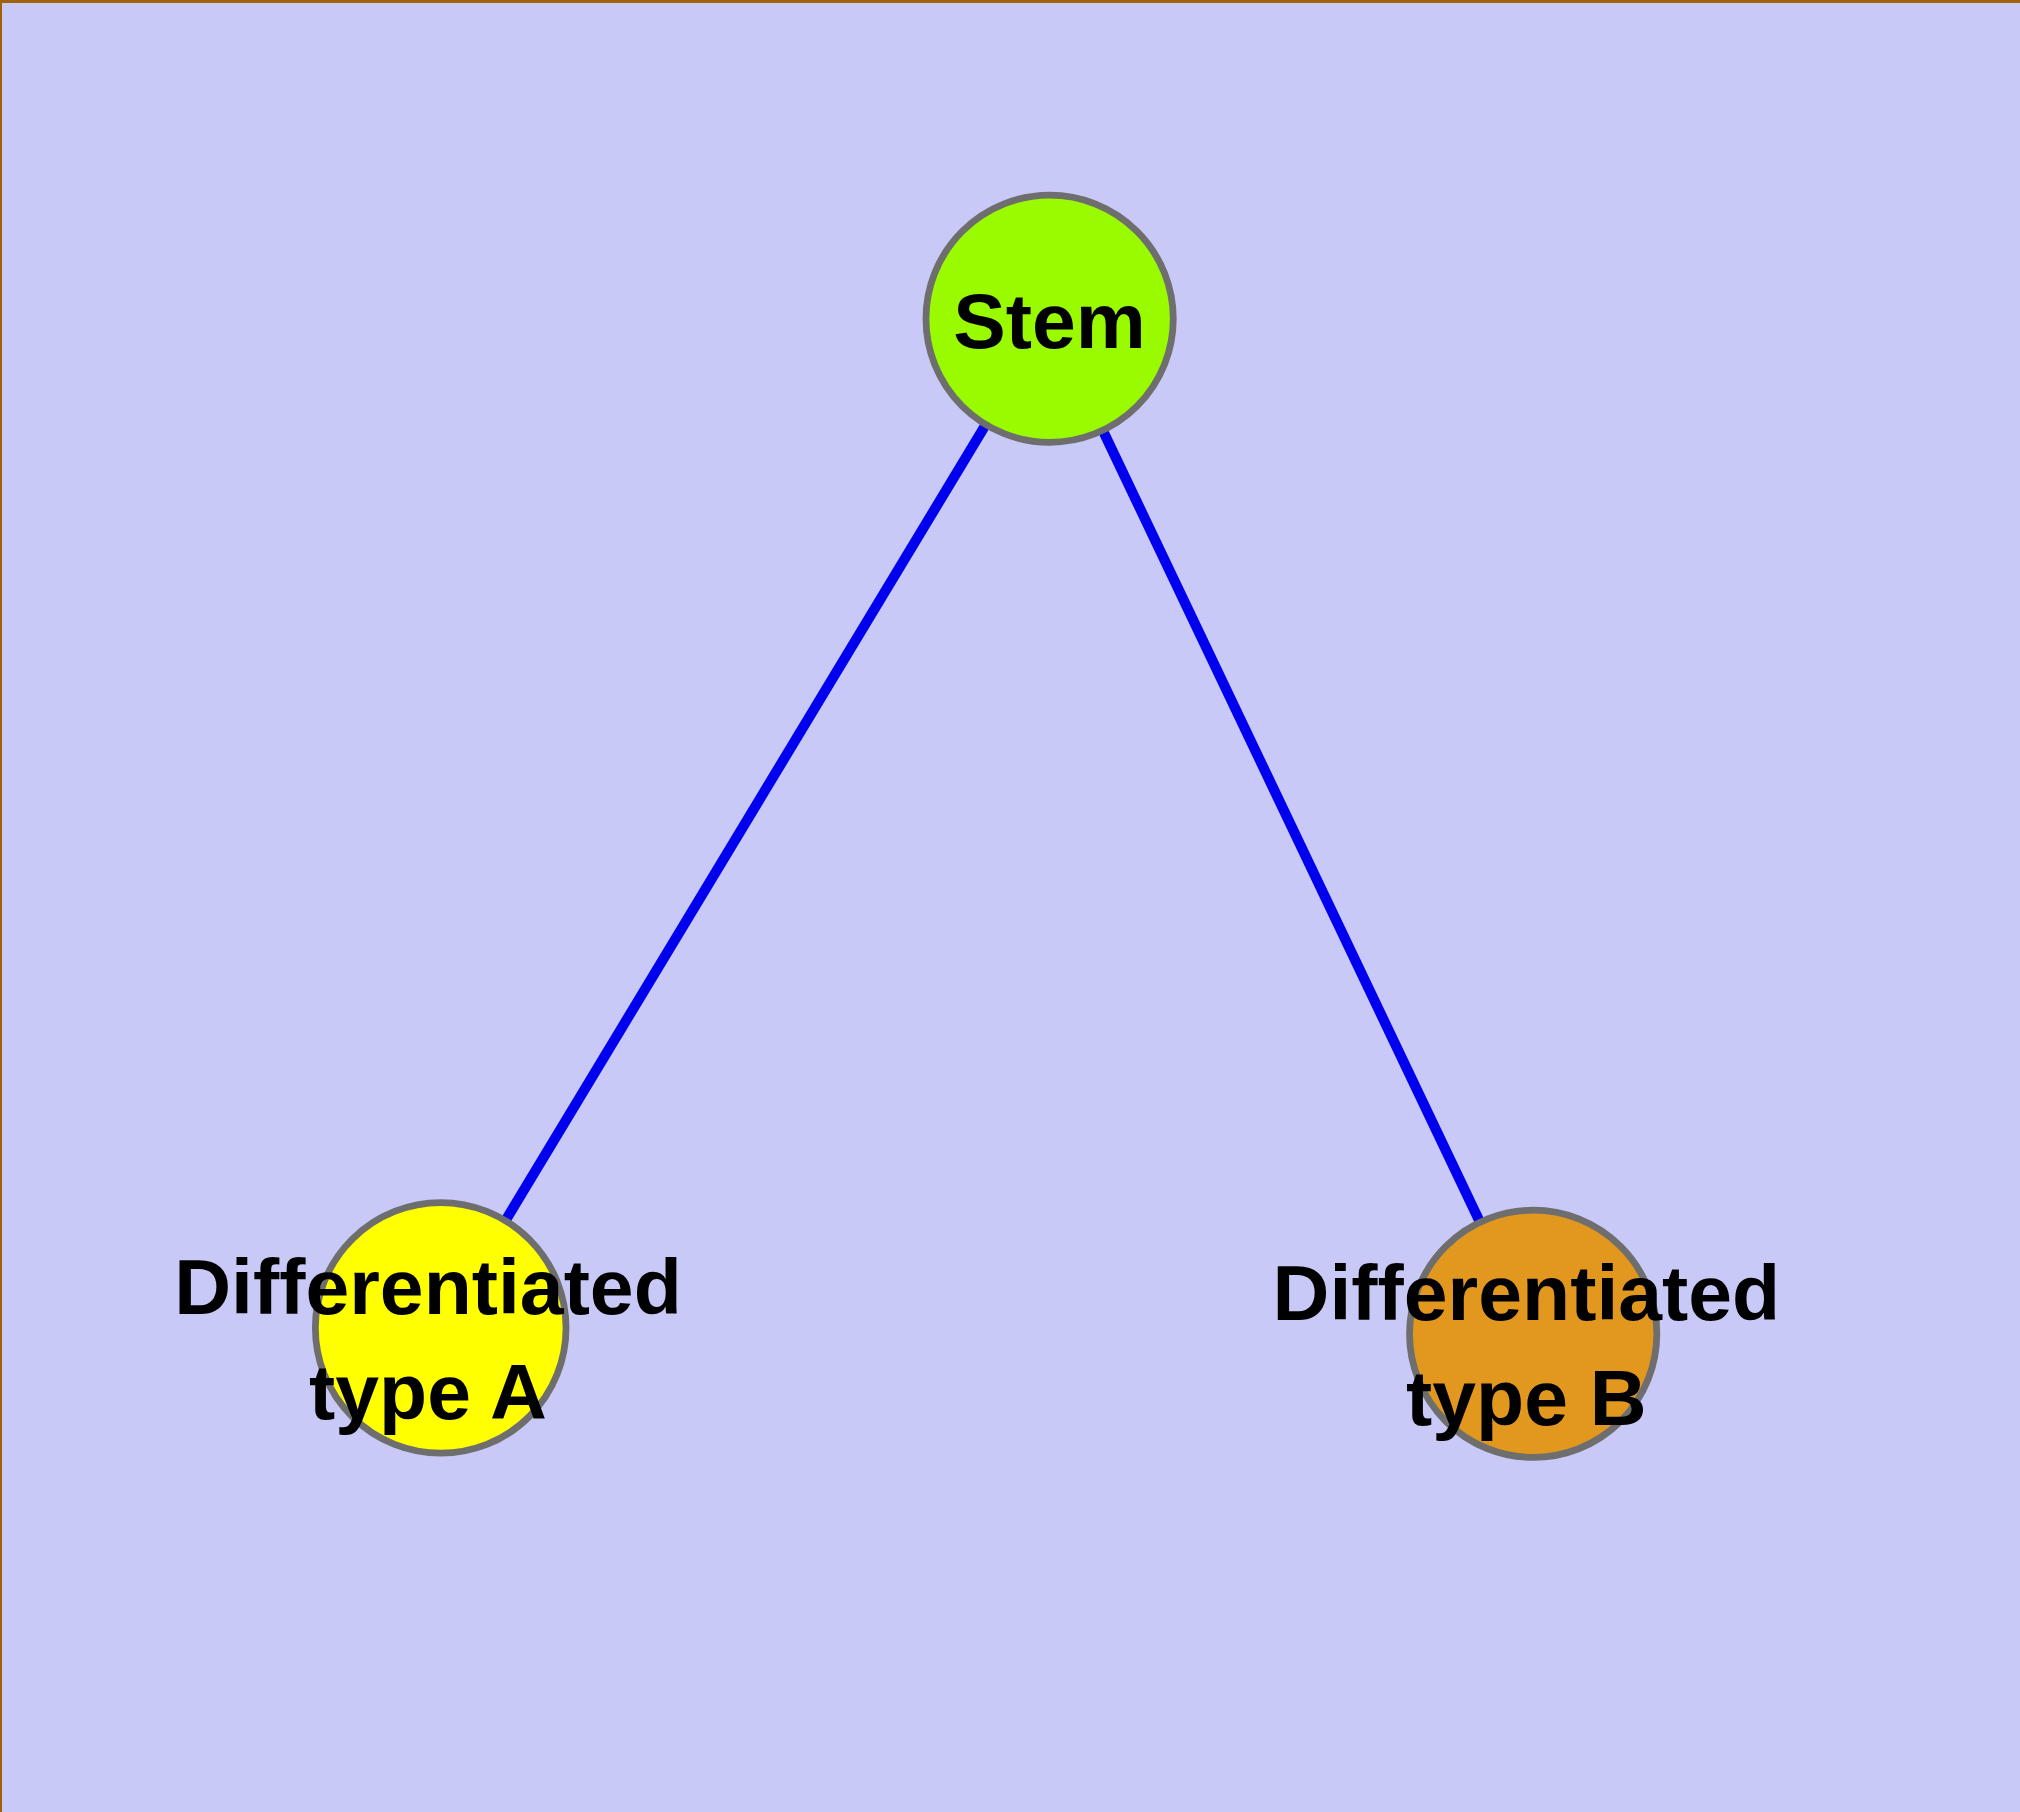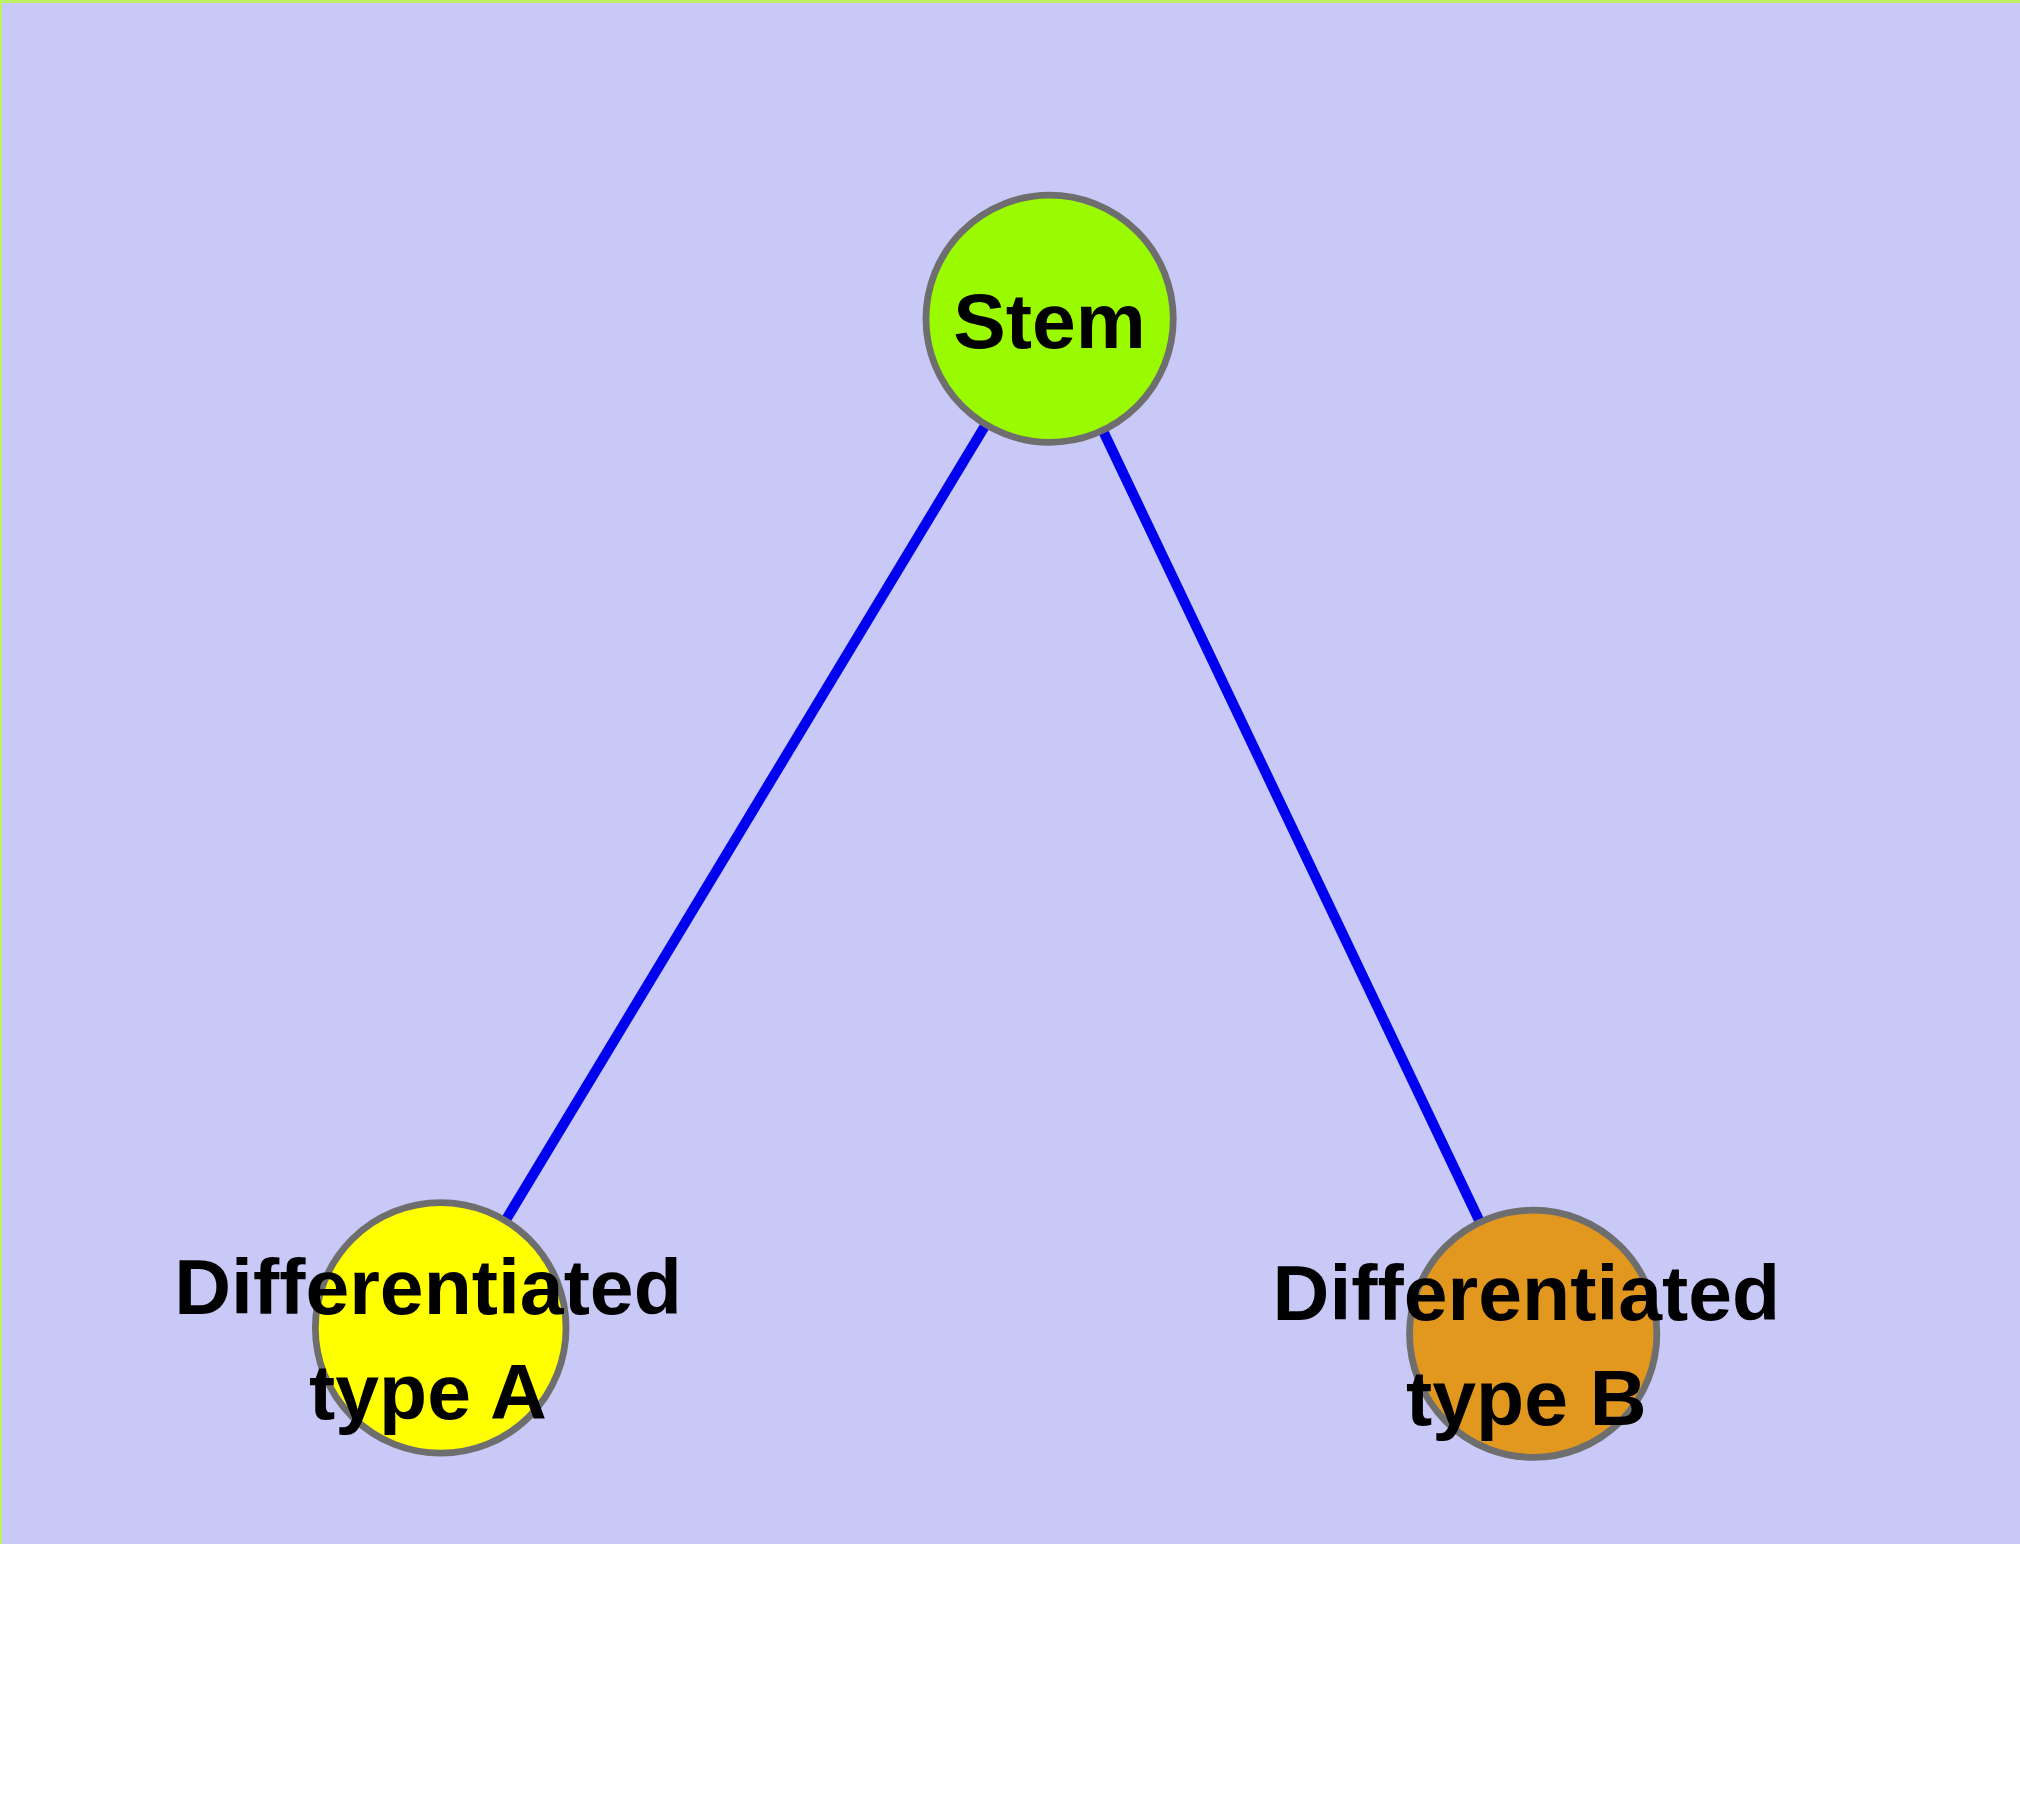--- a/index.html
+++ b/index.html
@@ -3,23 +3,23 @@
 <meta charset="utf-8">
 <style>
   html, body {
     margin: 0;
     padding: 0;
     background: #ffffff;
   }
   .canvas {
     position: relative;
     width: 2021px;
-    height: 1544px;
+    height: 1812px;
     overflow: hidden;
-    background: #bef264;
+    background: #a16207;
   }
   
   #diagram {
     position: absolute;
     left: 1.7px;
     top: 2.5px;
     width: 2019px;
     height: 1810px;
     display: block;
   }

